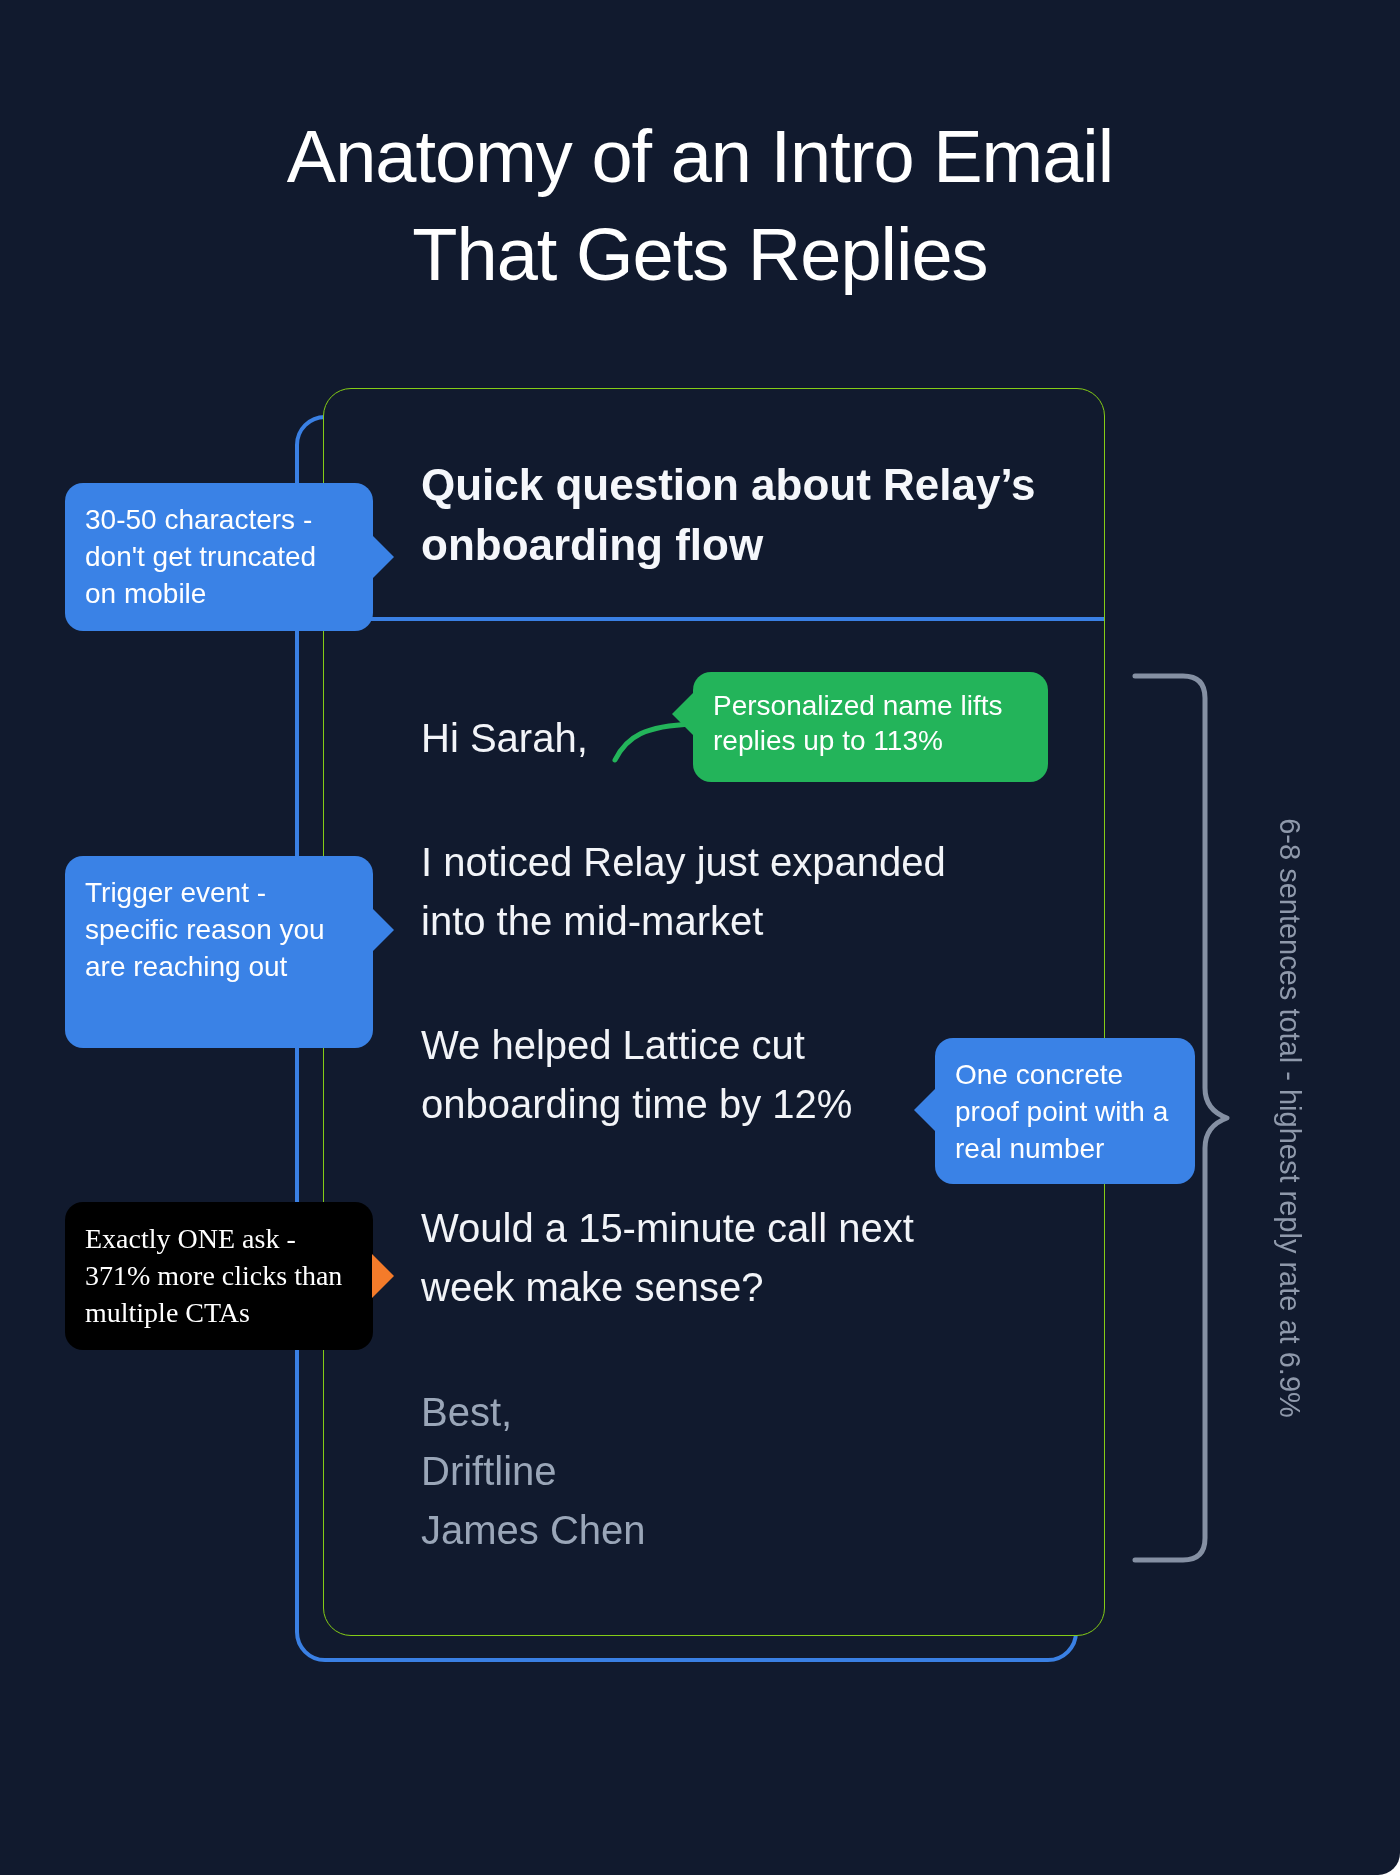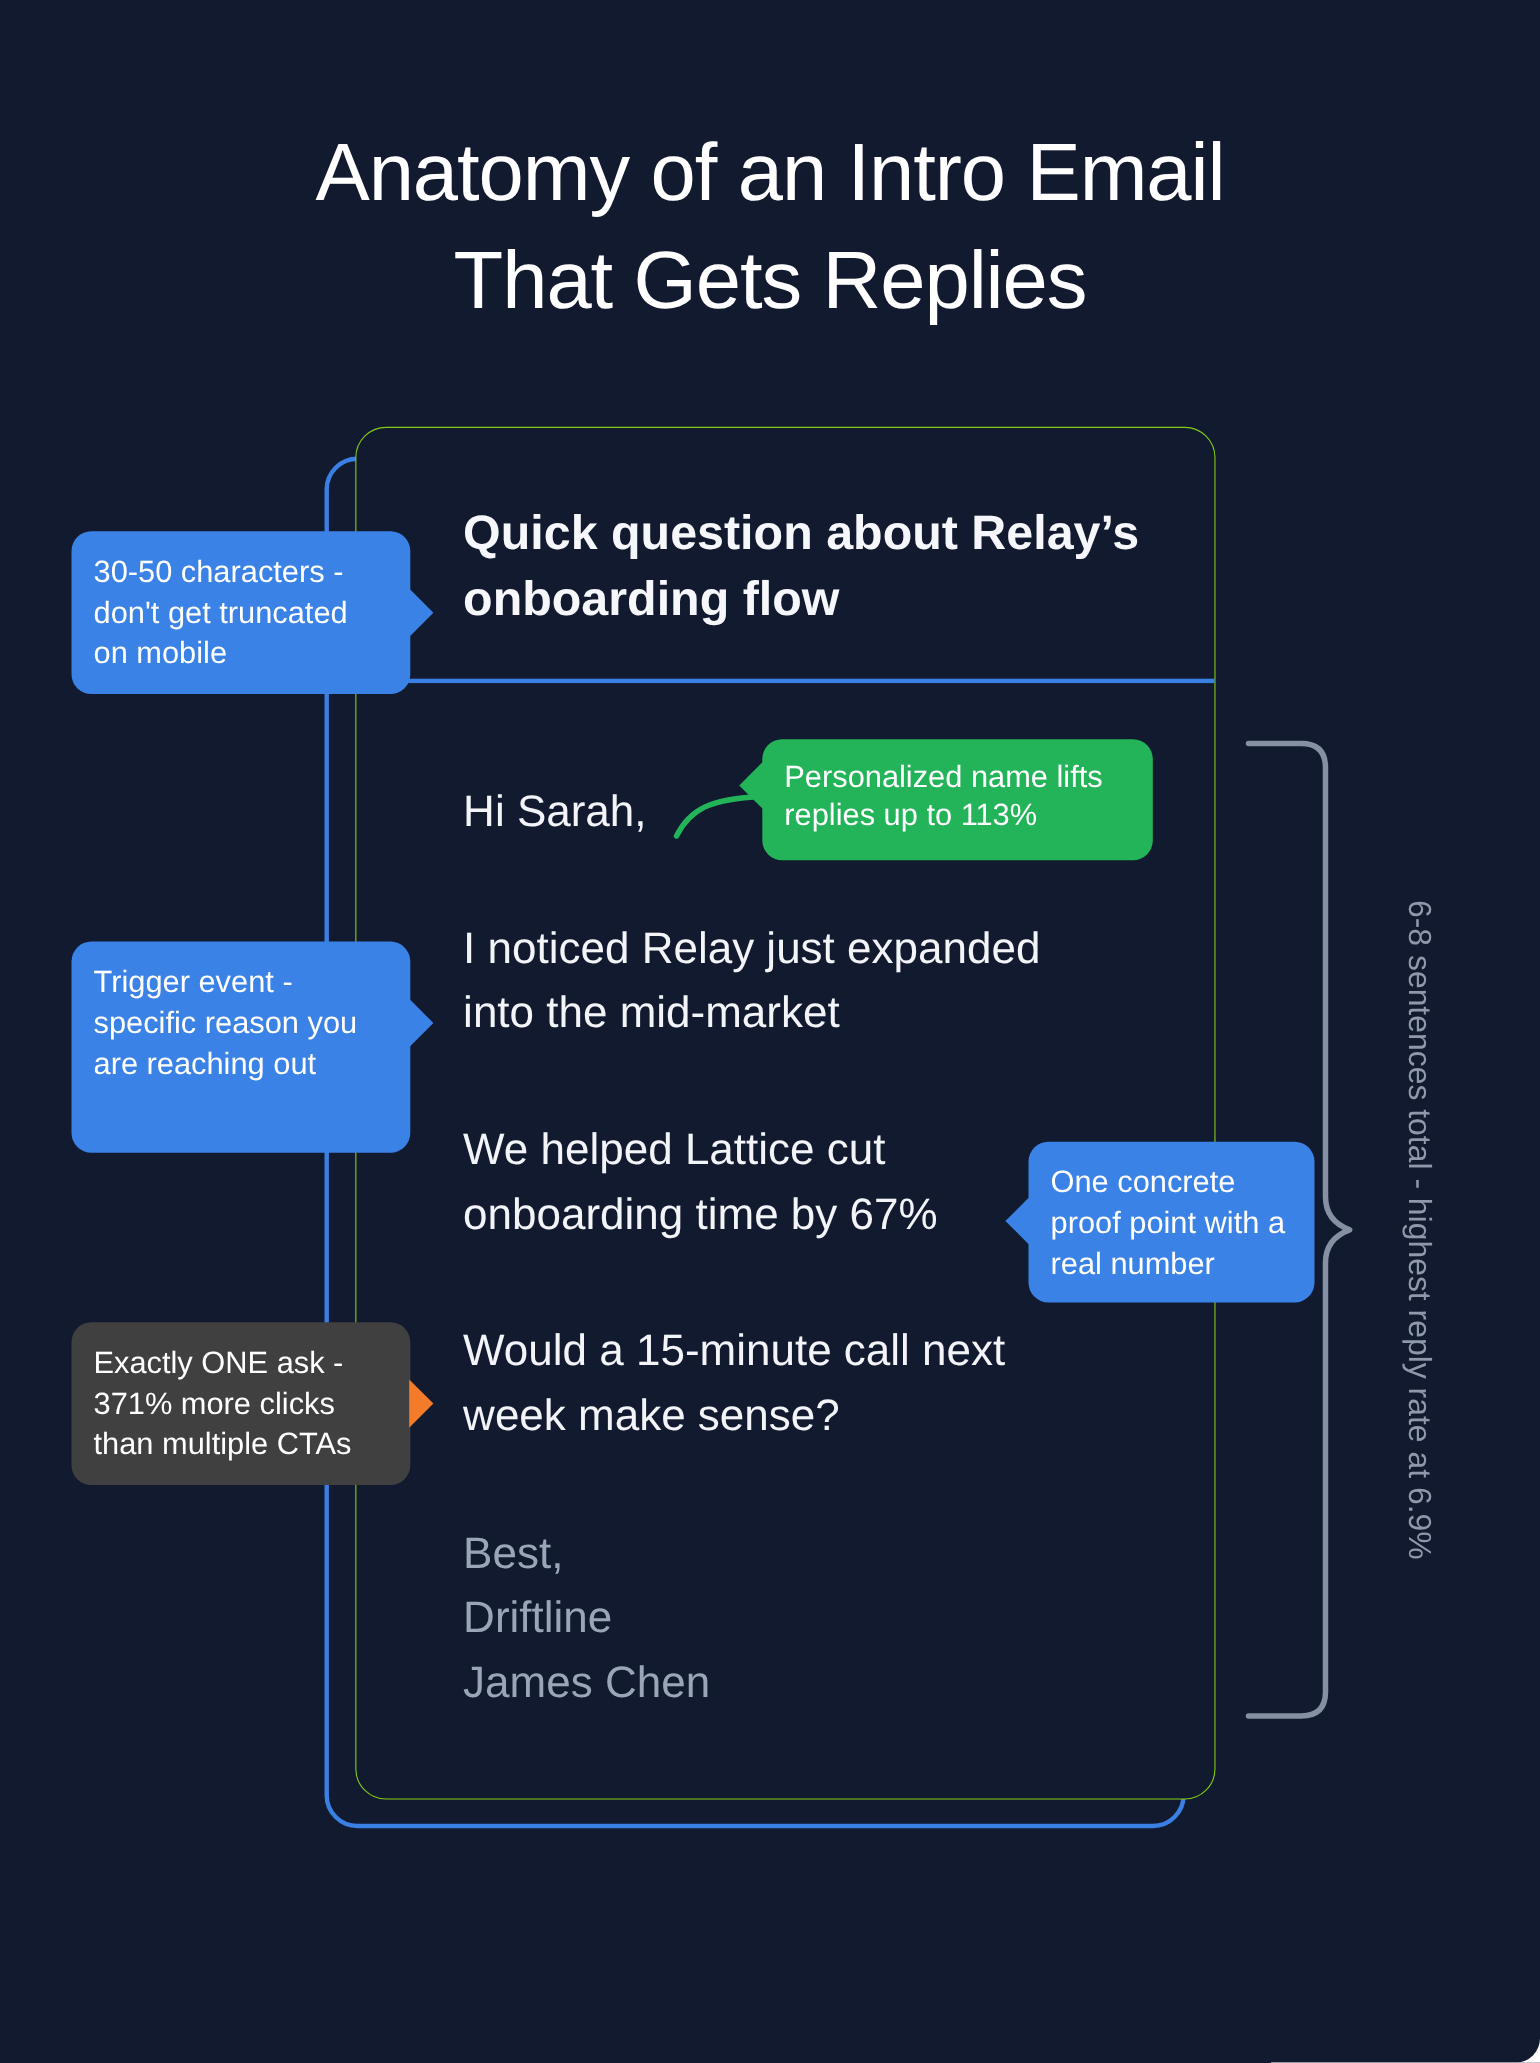--- a/index.html
+++ b/index.html
@@ -93,21 +93,21 @@
     .callout {
       position: absolute;
       box-sizing: border-box;
       color: #ffffff;
       font-size: 28px;
       line-height: 37px;
       padding: 18px 20px 0 20px;
       border-radius: 18px;
     }
     .callout.blue { background: #3a82e6; margin-top: 26px; }
-    .callout.orange { background: #404040; }
+    .callout.orange { background: #000000; font-family: Liberation Serif, serif; }
     .callout.green { background: #23b45a; }
     .callout .tail {
       position: absolute;
       width: 0; height: 0;
       border-top: 22px solid transparent;
       border-bottom: 22px solid transparent;
     }
     .tail-right.blue-t { border-left: 22px solid #3a82e6; }
     .tail-right.orange-t { border-left: 22px solid #f47b2a; }
     .tail-left.blue-t { border-right: 22px solid #3a82e6; }
@@ -182,21 +182,21 @@
   </div>
 
   <div class="card-back"></div>
 
   <div class="card-front">
     <div class="subject">Quick question about Relay’s onboarding flow</div>
     <div class="card-divider"></div>
 
     <div class="body-line greeting">Hi Sarah,</div>
     <div class="body-line para-trigger">I noticed Relay just expanded into the mid-market</div>
-    <div class="body-line para-proof" style="width:470px;">We helped Lattice cut onboarding time by 67%</div>
+    <div class="body-line para-proof" style="width:470px;">We helped Lattice cut onboarding time by 12%</div>
     <div class="body-line para-ask" style="width:520px;">Would a 15-minute call next week make sense?</div>
     <div class="body-line signature">
       <div>Best,</div>
       <div>Driftline</div>
       <div>James Chen</div>
     </div>
   </div>
 
   <svg class="connector" viewBox="0 0 100 70">
     <path d="M10 60 C 22 36, 40 26, 88 24" fill="none" stroke="#23b45a" stroke-width="5" stroke-linecap="round"></path>

